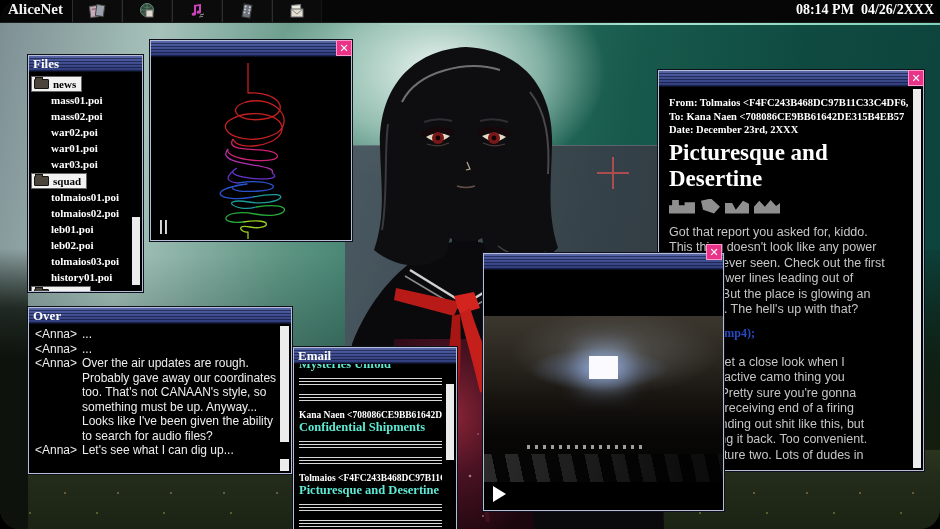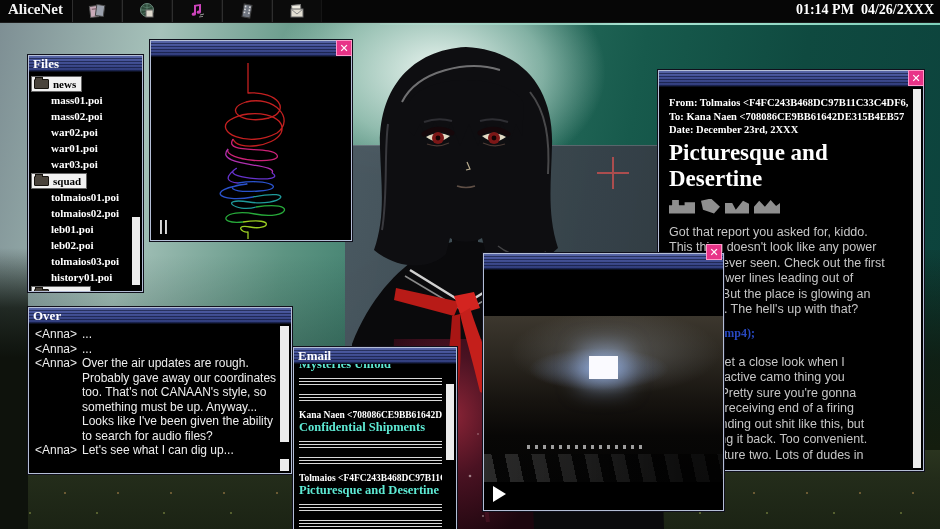--- a/index.html
+++ b/index.html
@@ -1,17 +1,17 @@
 <!DOCTYPE html>
 <html><head>
 <meta charset="utf-8">
 <style>
   html,body{margin:0;padding:0;background:#000;}
   #screen{position:relative;width:940px;height:529px;overflow:hidden;background:#000;
-    font-family:"Liberation Sans","DejaVu Sans",sans-serif;}
+    font-family:"Liberation Sans","DejaVu Sans",sans-serif;border-radius:20px;}
 
   
   #topbar{position:absolute;left:0;top:0;width:940px;height:22px;background:#060606;z-index:30;
     border-bottom:1px solid #1c1c1c;}
   #app-title{position:absolute;left:8px;top:1px;color:#f2f2f2;font-weight:bold;font-size:15px;
     font-family:"Liberation Serif","DejaVu Serif",serif;}
   #iconrow{position:absolute;left:72px;top:0;height:22px;display:flex;}
   .icon-cell{width:48px;height:22px;border-left:1px solid #2e2e2e;border-right:1px solid #151515;
     display:flex;align-items:center;justify-content:center;background:#0b0b0b;}
   #clock{position:absolute;right:6px;top:2px;color:#fff;font-weight:bold;font-size:14px;white-space:pre;
@@ -258,21 +258,21 @@
         </svg>
       </span>
       <span class="icon-cell">
         <svg width="18" height="16" viewBox="0 0 18 16">
           <rect x="4" y="2" width="9" height="11" fill="#efece2" stroke="#777" transform="rotate(-5 8 8)"></rect>
           <rect x="3" y="6" width="12" height="8" fill="#e2ded2" stroke="#666"></rect>
           <path d="M3,6 L9,11 L15,6" stroke="#888" fill="none"></path>
         </svg>
       </span>
     </div>
-    <span id="clock">01:14 PM  04/26/2XXX</span>
+    <span id="clock">08:14 PM  04/26/2XXX</span>
   </div>
 
   <div class="window" id="win-scribble">
     <div class="titlebar">
       <span class="closebtn" style="top:-1px;right:-1px;">✕</span>
     </div>
     <div class="wbody">
       <svg width="198" height="183" viewBox="0 0 198 183">
         <g fill="none" stroke-width="1.3" stroke-linejoin="round">
           <path d="M97,6 L97,36 C128,34 140,54 118,61 C90,68 72,52 95,45 C123,38 145,62 126,76 C96,92 62,74 79,63 C100,50 138,58 130,76 C123,90 86,94 82,82" stroke="#c42020"></path>

